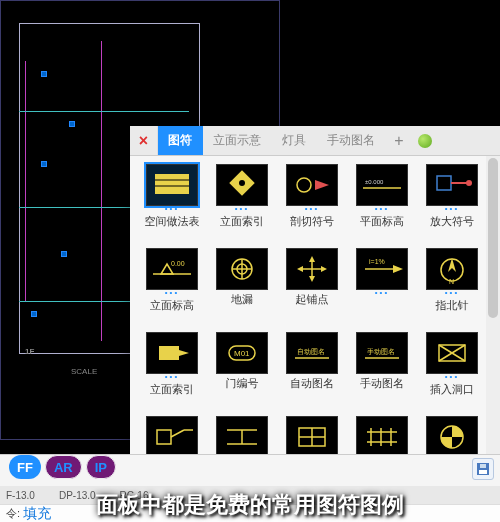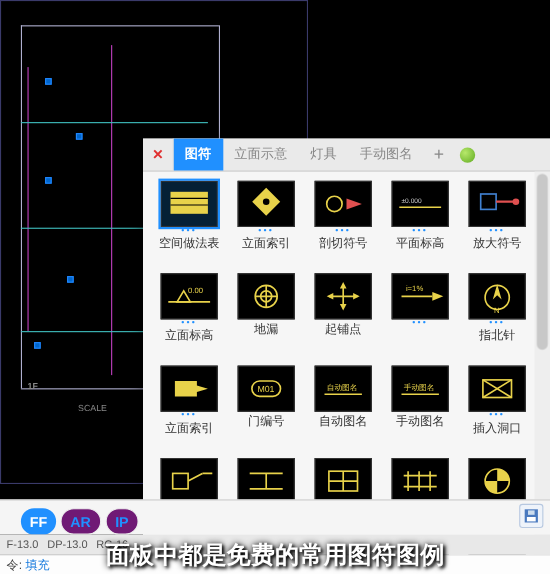--- a/index.html
+++ b/index.html
@@ -22,41 +22,41 @@
   .cad-line { position: absolute; background: #8a8ab0; }
   .cad-magenta { background: #c040c0; }
   .cad-cyan { background: #40c0c0; }
   .cad-white { background: #b0b0d0; }
   .cad-text { position: absolute; color: #888; font-size: 8px; }
   .grip { position: absolute; width: 6px; height: 6px; background: #0066cc; border:1px solid #2288ff; }
 
   
   .bottom-bar {
     position: absolute; left: 0; bottom: 36px; height: 32px;
-    display: flex; align-items: flex-end; gap: 4px; padding: 0 19px;
+    display: flex; align-items: flex-start; gap: 4px; padding: 0 9px;
     background: #f5f5f5; border-top: 1px solid #ccc; width: 500px;
   }
   .bottom-btn {
     height: 24px; padding: 0 8px; border-radius: 12px;
     display: flex; align-items: center; font-size: 13px; font-weight: 600;
     cursor: pointer;
   }
   .bottom-btn.active { background: #2090ff; color: #fff; }
   .bottom-btn.plain { background: #701a75; color: #2090ff; border:1px solid #eee;}
   .bottom-status {
     position: absolute; left: 0; bottom: 18px; width: 500px; height: 18px;
-    background: #e8e8e8; display: flex; align-items: center; gap: 8px;
+    background: #e8e8e8; display: flex; align-items: center; gap: 24px;
     font-size: 10px; color: #555; padding-left: 6px;
   }
   .bottom-cmd {
     position: absolute; left:0; bottom:0; width:500px; height:18px;
     background:#fdfdfd; border-top:1px solid #ddd; display:flex; align-items:center;
     font-size:11px; color:#444; padding-left:6px;
   }
-  .link-small { color:#1177dd; font-size:11px;text-align:center; }
+  .link-small { color:#1177dd; font-size:14px;text-align:center; }
 
   
   .panel {
     position: absolute; left: 130px; top: 126px;
     width: 370px; height: 396px;
     background: #f6f6f6;
     box-shadow: -2px 2px 12px rgba(0,0,0,.4);
     display: flex; flex-direction: column;
   }
   .panel-tabs {

